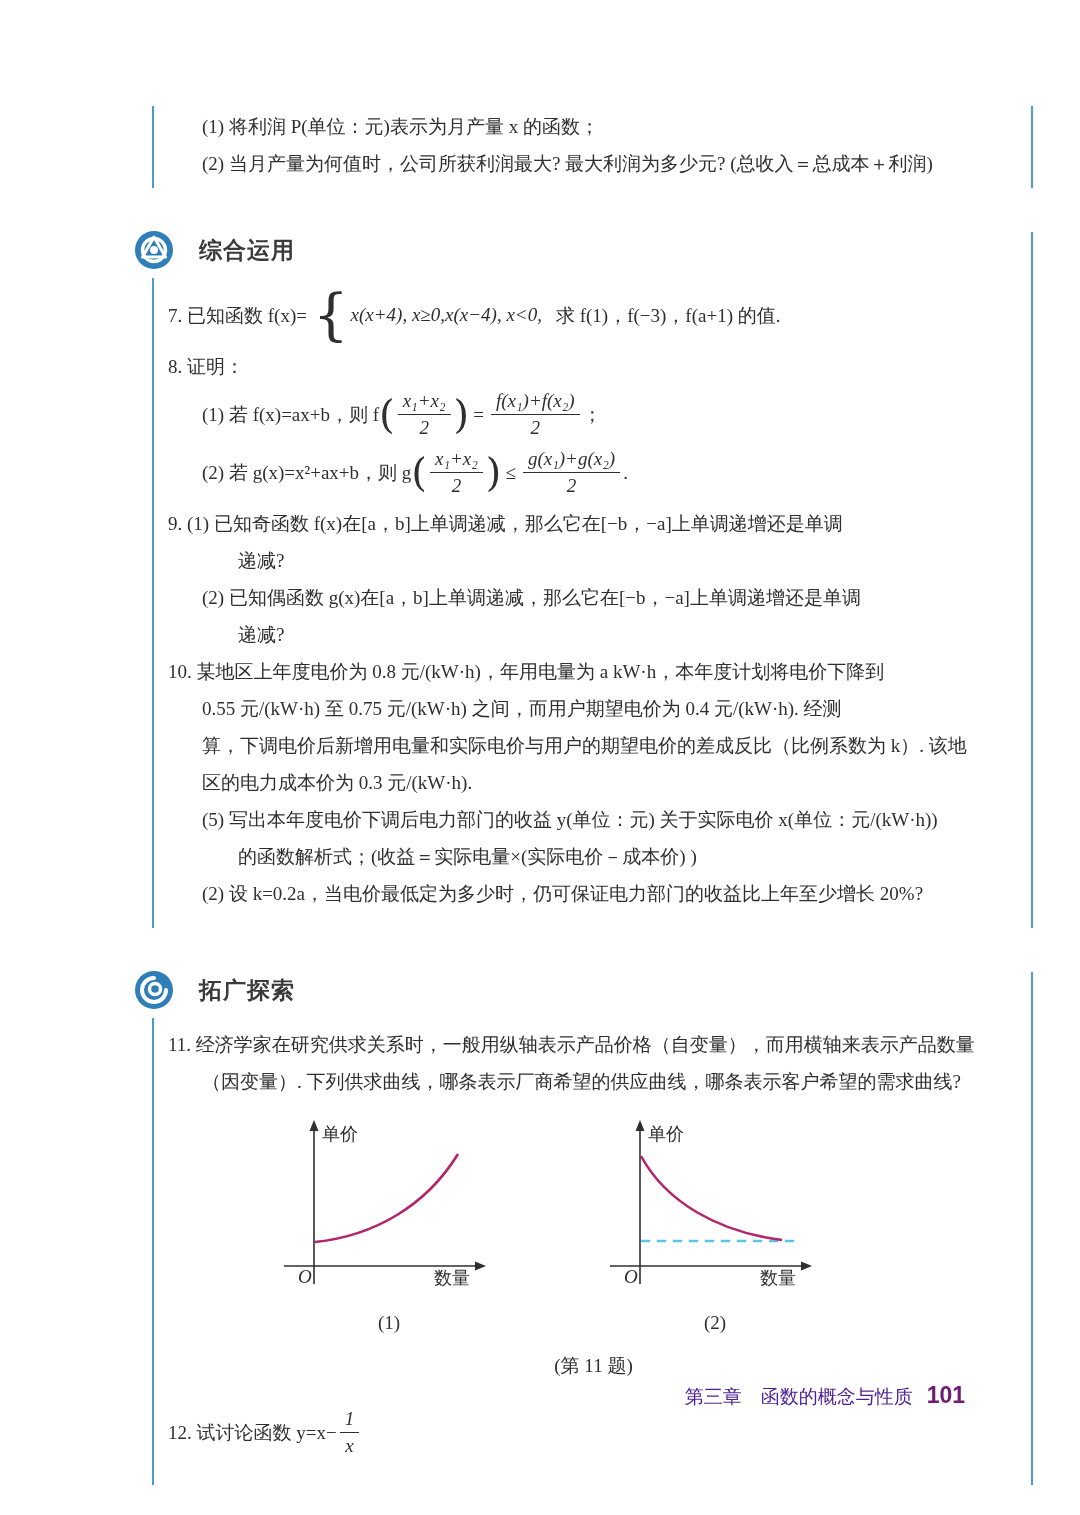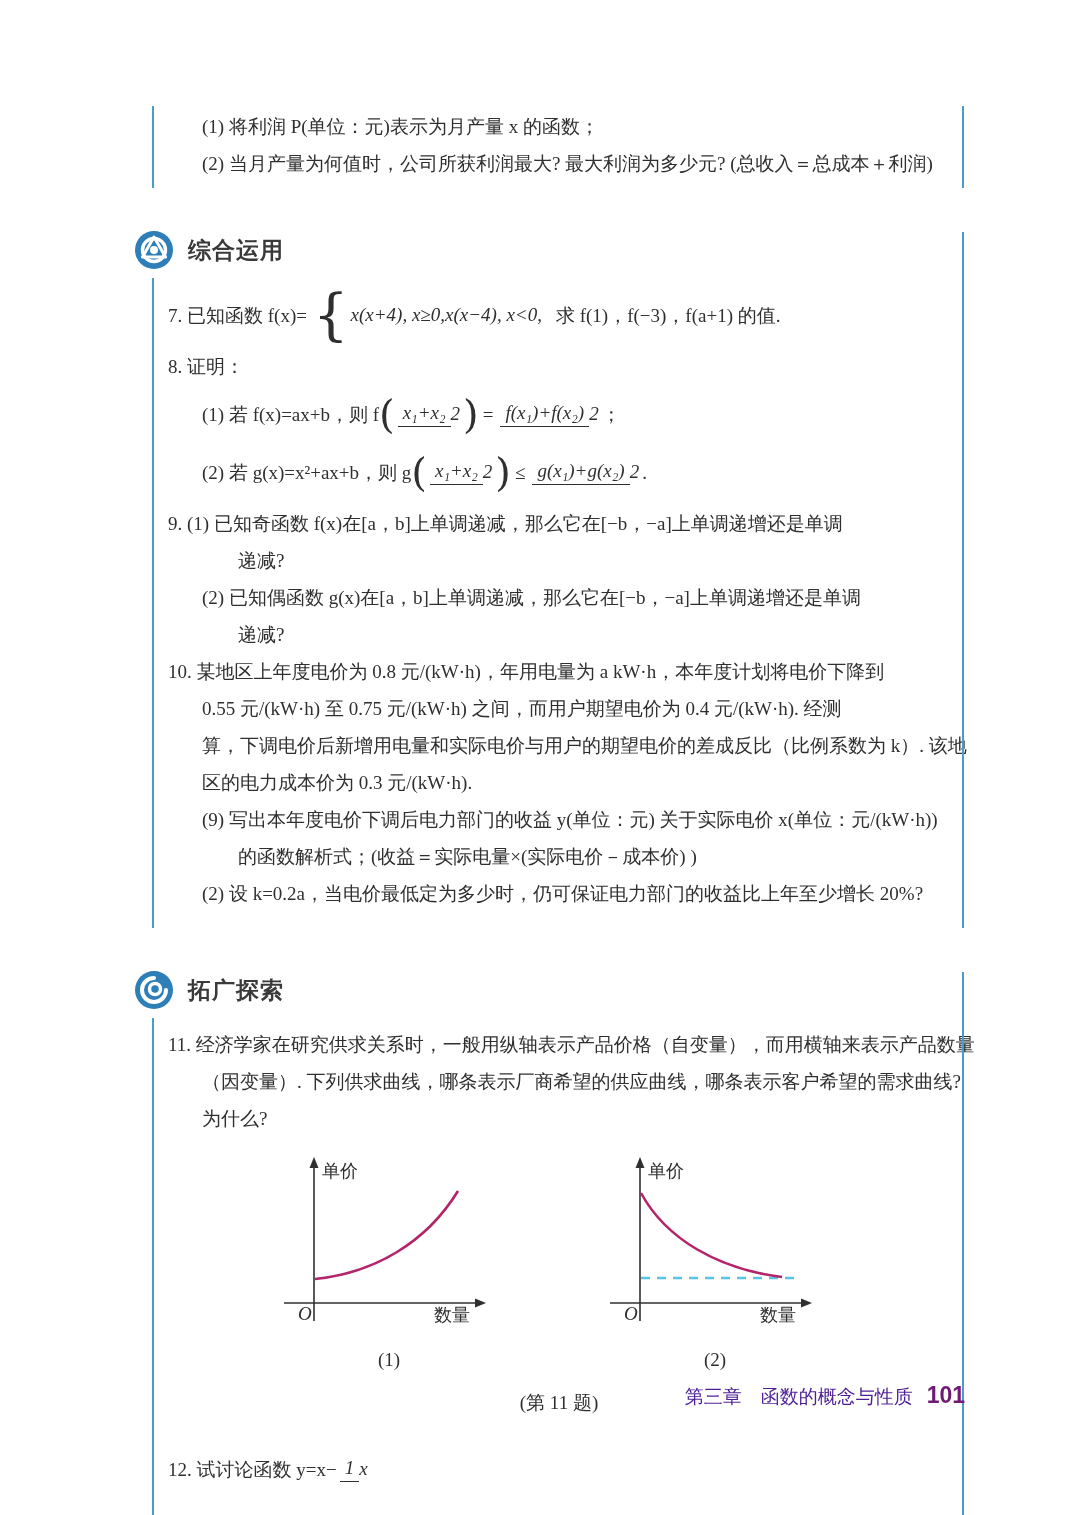--- a/index.html
+++ b/index.html
@@ -1,45 +1,45 @@
 <!DOCTYPE html>
 <html><head>
 <meta charset="utf-8">
 <style>
   html,body{margin:0;padding:0;}
   body{background:#ffffff;width:1080px;height:1515px;position:relative;
        font-family:"Liberation Serif","DejaVu Serif",serif;color:#2f2f2f;}
   .page{position:absolute;inset:0;background:#fff;}
 
   
-  .block{position:relative;margin-left:152px;width:812px;box-sizing:border-box;}
+  .block{position:relative;margin-left:152px;width:881px;box-sizing:border-box;}
   .rule{position:absolute;width:2px;background:#4a9ccb;}
   .rule-l{left:0;top:0;bottom:0;}
   .rule-r{right:0;top:0;bottom:0;}
 
   .content{padding:6px 10px 10px 12px;font-size:19px;line-height:37px;}
   .line{margin:0;white-space:nowrap;}
   .ind-0{padding-left:4px;}   
   .ind-1{padding-left:38px;}  
   .ind-2{padding-left:74px;}  
 
   
-  .sec-header{display:flex;align-items:center;gap:14px;margin:0 0 0 134px;height:44px;}
+  .sec-header{display:flex;align-items:center;gap:25px;margin:0 0 0 134px;height:44px;}
   .sec-title{font-family:"Liberation Sans","DejaVu Sans",sans-serif;font-weight:bold;
              font-size:23px;color:#3a3a3a;letter-spacing:1px;}
   .sec-icon{width:40px;height:40px;flex:0 0 40px;}
 
   
   .math-row{display:flex;align-items:center;padding-left:4px;min-height:58px;white-space:nowrap;}
   .math-row.sub{padding-left:38px;}
   .cases{display:inline-flex;align-items:center;margin:0 6px;}
   .brace{font-size:56px;font-weight:300;line-height:0.9;margin-right:2px;
          font-family:"DejaVu Serif",serif;}
   .case-col{display:flex;flex-direction:row;line-height:26px;font-style:italic;}
-  .frac{display:inline-flex;flex-direction:row;text-align:center;vertical-align:middle;
+  .frac{display:inline-flex;flex-direction:column;text-align:center;vertical-align:middle;
         margin:1px 3px;line-height:24px;font-style:italic;}
   .frac .num{border-bottom:1.5px solid #2f2f2f;padding:0 5px 1px;}
   .frac .den{padding-top:1px;}
   .bigp{font-size:40px;font-weight:300;line-height:1;font-family:"DejaVu Serif",serif;}
 
   
   .figure{display:flex;gap:96px;padding-left:110px;margin-top:14px;}
   .graph{display:flex;flex-direction:column;align-items:center;}
   .graph svg{display:block;}
   .graph-caption{font-size:19px;margin-top:2px;}
@@ -133,21 +133,21 @@
 
       <p class="line ind-0" style="margin-top:4px;">9. (1) 已知奇函数 f(x)在[a，b]上单调递减，那么它在[−b，−a]上单调递增还是单调</p>
       <p class="line ind-2">递减?</p>
       <p class="line ind-1">(2) 已知偶函数 g(x)在[a，b]上单调递减，那么它在[−b，−a]上单调递增还是单调</p>
       <p class="line ind-2">递减?</p>
 
       <p class="line ind-0">10. 某地区上年度电价为 0.8 元/(kW·h)，年用电量为 a kW·h，本年度计划将电价下降到</p>
       <p class="line ind-1">0.55 元/(kW·h) 至 0.75 元/(kW·h) 之间，而用户期望电价为 0.4 元/(kW·h). 经测</p>
       <p class="line ind-1">算，下调电价后新增用电量和实际电价与用户的期望电价的差成反比（比例系数为 k）. 该地</p>
       <p class="line ind-1">区的电力成本价为 0.3 元/(kW·h).</p>
-      <p class="line ind-1">(9) 写出本年度电价下调后电力部门的收益 y(单位：元) 关于实际电价 x(单位：元/(kW·h))</p>
+      <p class="line ind-1">(5) 写出本年度电价下调后电力部门的收益 y(单位：元) 关于实际电价 x(单位：元/(kW·h))</p>
       <p class="line ind-2">的函数解析式；(收益＝实际电量×(实际电价－成本价) )</p>
       <p class="line ind-1">(2) 设 k=0.2a，当电价最低定为多少时，仍可保证电力部门的收益比上年至少增长 20%?</p>
     </div>
   </div>
 
   <div class="gap-m"></div>
 
   <div class="sec-header">
     <svg class="sec-icon" viewBox="0 0 40 40">
       <circle cx="20" cy="20" r="19" fill="#2e7eb8"></circle>
@@ -157,21 +157,20 @@
     <span class="sec-title">拓广探索</span>
   </div>
 
   <div class="block">
     <div class="rule rule-l" style="top:6px;"></div>
     <div class="rule rule-r" style="top:-40px;"></div>
     <div class="content" style="padding-top:14px;padding-bottom:24px;">
 
       <p class="line ind-0">11. 经济学家在研究供求关系时，一般用纵轴表示产品价格（自变量），而用横轴来表示产品数量</p>
       <p class="line ind-1">（因变量）. 下列供求曲线，哪条表示厂商希望的供应曲线，哪条表示客户希望的需求曲线?</p>
-      <p class="line ind-1">为什么?</p>
 
       <div class="figure">
         <div class="graph">
           <svg width="230" height="188" viewBox="0 0 230 188">
 
             <line x1="40" y1="14" x2="40" y2="170" stroke="#2f2f2f" stroke-width="1.6"></line>
             <polygon points="40,6 35.5,17 44.5,17" fill="#2f2f2f"></polygon>
             <line x1="10" y1="152" x2="204" y2="152" stroke="#2f2f2f" stroke-width="1.6"></line>
             <polygon points="212,152 201,147.5 201,156.5" fill="#2f2f2f"></polygon>
 

